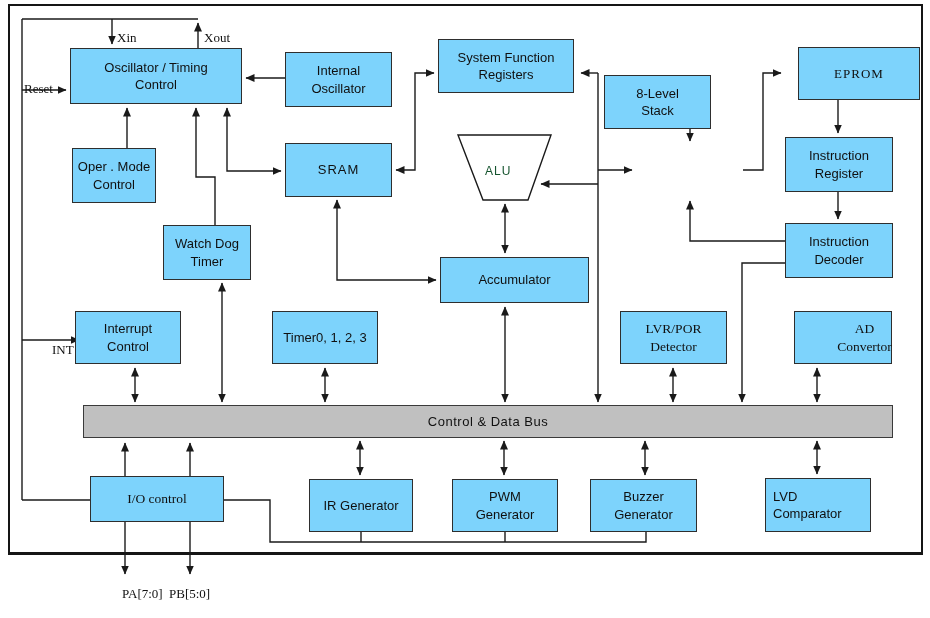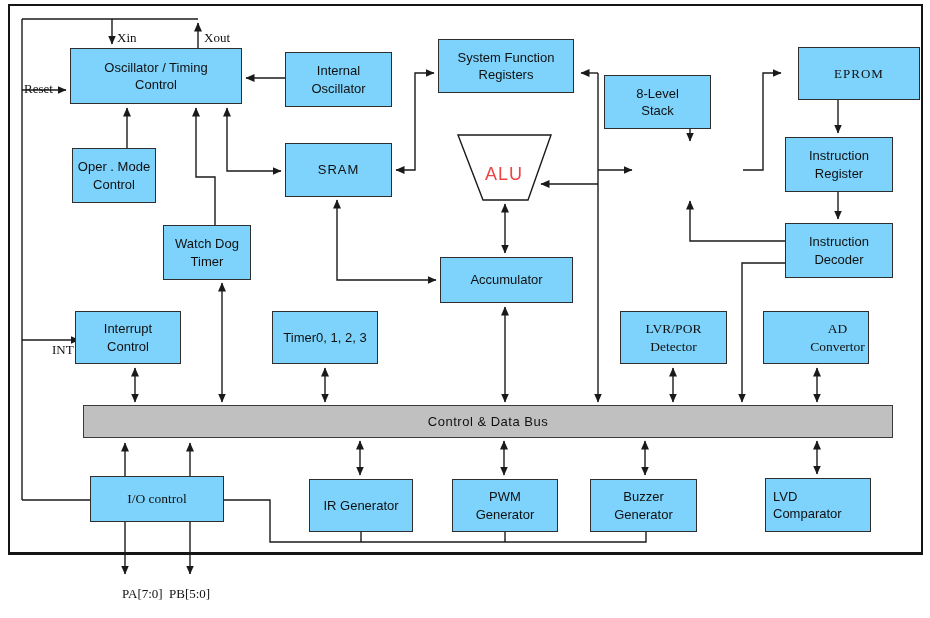--- a/index.html
+++ b/index.html
@@ -26,21 +26,21 @@
   .bus {
     position:absolute; box-sizing:border-box;
     border:1px solid #3a3a3a;
     display:flex; align-items:center; justify-content:center;
     font-size:13px; color:#101010; letter-spacing:0.5px;
   }
   .pin-label {
     position:absolute; font-size:13px; color:#101010; white-space:nowrap;font-family:Liberation Serif, serif;
   }
   .alu-label {
-    position:absolute; font-size:18px; color:#ef4444;
+    position:absolute; font-size:12px; color:#14532d;
     letter-spacing:1px;
   }
 </style>
 </head>
 <body>
 
 <div id="stage">
 
   <div id="outer-border"></div>
 
@@ -127,34 +127,34 @@
 
   <div class="block" style="left:285px; top:143px; width:107px; height:54px; letter-spacing:1px;">SRAM</div>
 
 
   <div class="block" style="left:785px; top:137px; width:108px; height:55px;">Instruction
 Register</div>
 
   <div class="block" style="left:163px; top:225px; width:88px; height:55px;">Watch Dog
 Timer</div>
 
-  <div class="block" style="left:440px; top:257px; width:133px; height:46px;text-align:right;">Accumulator</div>
+  <div class="block" style="left:440px; top:257px; width:149px; height:46px;text-align:right;">Accumulator</div>
 
   <div class="block" style="left:785px; top:223px; width:108px; height:55px;">Instruction
 Decoder</div>
 
   <div class="block" style="left:75px; top:311px; width:106px; height:53px;">Interrupt
 Control</div>
 
   <div class="block" style="left:272px; top:311px; width:106px; height:53px;">Timer0, 1, 2, 3</div>
 
   <div class="block serif" style="left:620px; top:311px; width:107px; height:53px;">LVR/POR
 Detector</div>
 
-  <div class="block serif" style="left:763px; top:311px; width:106px; height:53px;padding-left:43px;">AD Convertor</div>
+  <div class="block serif" style="left:794px; top:311px; width:98px; height:53px;padding-left:43px;">AD Convertor</div>
 
   <div class="bus" style="left: 83px; top: 405px; width: 810px; height: 33px; background: rgb(192, 192, 192);">Control &amp; Data Bus</div>
 
   <div class="block serif" style="left:90px; top:476px; width:134px; height:46px;">I/O control</div>
 
   <div class="block" style="left:309px; top:479px; width:104px; height:53px;">IR Generator</div>
 
   <div class="block" style="left:452px; top:479px; width:106px; height:53px;">PWM
 Generator</div>
 

